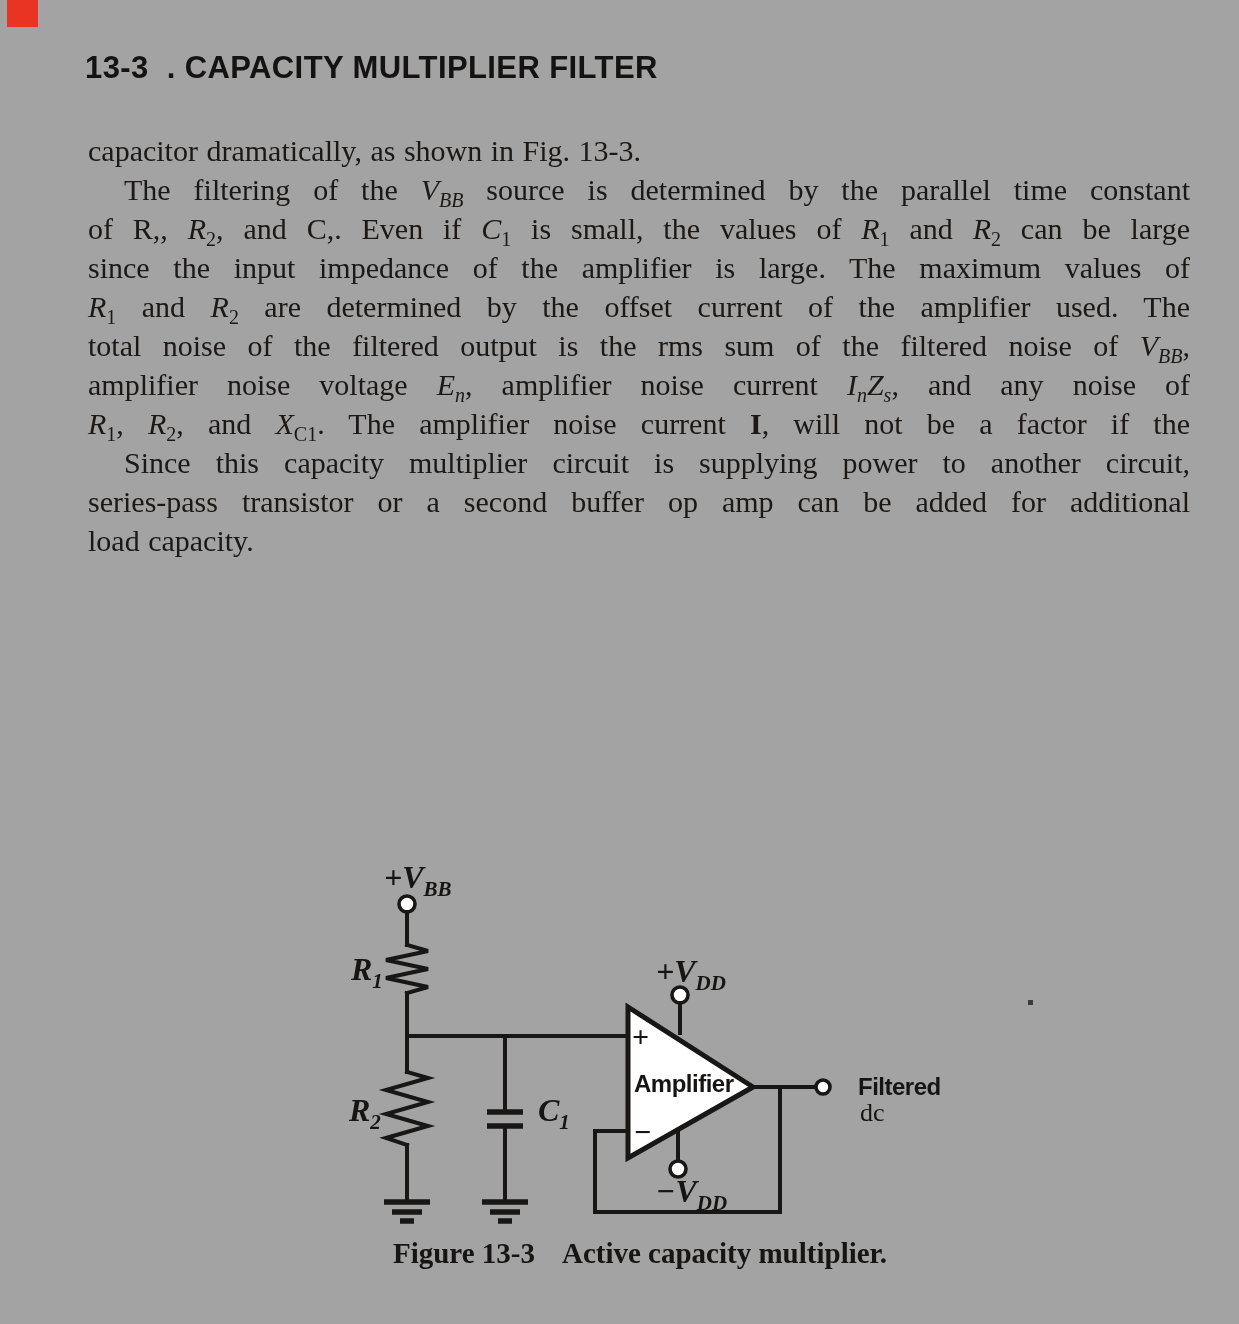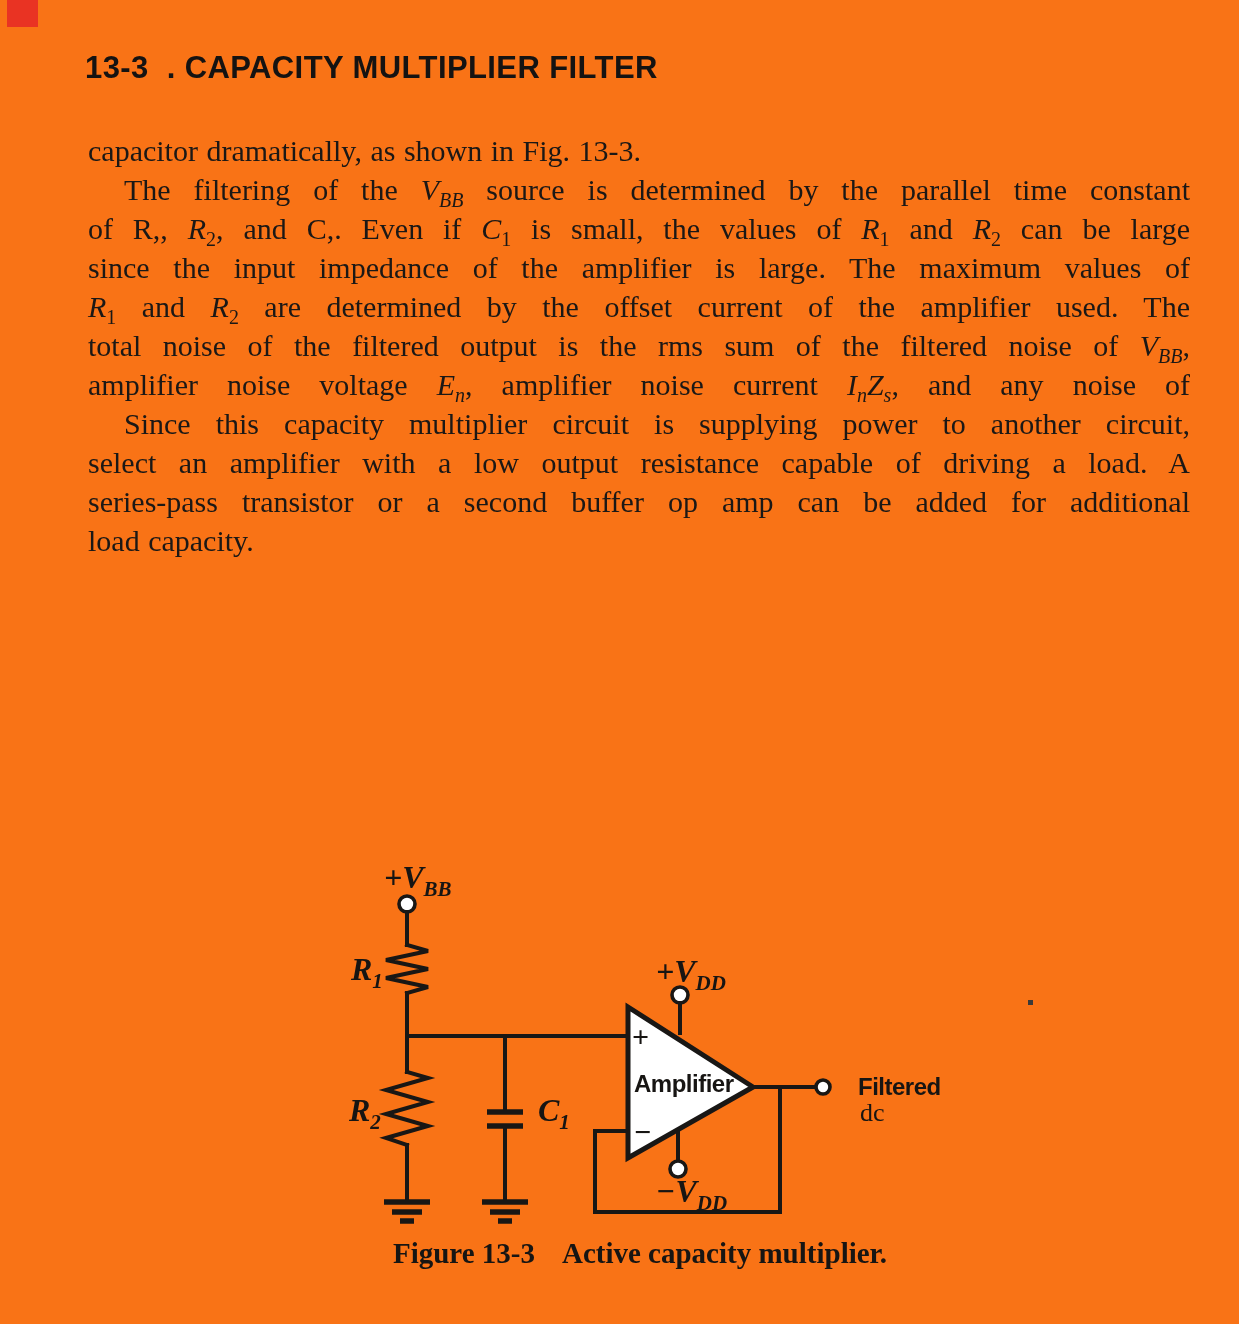--- a/index.html
+++ b/index.html
@@ -1,18 +1,18 @@
 <!DOCTYPE html>
 <html><head>
 <meta charset="utf-8">
 <style>
   html,body { margin:0; padding:0; background:#888; }
   .page {
     position:relative; width:1239px; height:1324px; margin:0 auto;
-    background:#f97316; color:#171513; overflow:hidden;
+    background:#a3a3a3; color:#171513; overflow:hidden;
     font-family:"Liberation Serif", serif;
   }
   .red-marker { position:absolute; left:7px; top:0; width:31px; height:27px; }
   .heading {
     position:absolute; left:85px; top:50px; margin:0;
     font-family:"Liberation Sans", sans-serif;
     font-size:31px; font-weight:bold; letter-spacing:0.4px; white-space:pre;
     color:#151312;
   }
   .textblock { position:absolute; left:88px; top:131px; width:1102px; }
@@ -52,22 +52,22 @@
   <h1 class="heading">13-3  . CAPACITY MULTIPLIER FILTER</h1>
 
   <div class="textblock">
     <div class="line end">capacitor dramatically, as shown in Fig. 13-3.</div>
     <div class="line indent">The filtering of the <i>V<sub>BB</sub></i> source is determined by the parallel time constant</div>
     <div class="line">of R,, <i>R</i><sub>2</sub>, and C,. Even if <i>C</i><sub>1</sub> is small, the values of <i>R</i><sub>1</sub> and <i>R</i><sub>2</sub> can be large</div>
     <div class="line">since the input impedance of the amplifier is large. The maximum values of</div>
     <div class="line"><i>R</i><sub>1</sub> and <i>R</i><sub>2</sub> are determined by the offset current of the amplifier used. The</div>
     <div class="line">total noise of the filtered output is the rms sum of the filtered noise of <i>V<sub>BB</sub></i>,</div>
     <div class="line">amplifier noise voltage <i>E<sub>n</sub></i>, amplifier noise current <i>I<sub>n</sub>Z<sub>s</sub></i>, and any noise of</div>
+    <div class="line"><i>R</i><sub>1</sub>, <i>R</i><sub>2</sub>, and <i>X</i><sub>C1</sub>. The amplifier noise current <b>I</b>, will not be a factor if the</div>
     <div class="line indent">Since this capacity multiplier circuit is supplying power to another circuit,</div>
-    <div class="line">select an amplifier with a low output resistance capable of driving a load. A</div>
     <div class="line">series-pass transistor or a second buffer op amp can be added for additional</div>
     <div class="line end">load capacity.</div>
   </div>
 
   <svg class="figure-svg" width="620" height="445" viewBox="330 840 620 445">
 
     <circle class="term" cx="407" cy="904" r="8"></circle>
     <line class="wire" x1="407" y1="912" x2="407" y2="945"></line>
     <polyline class="wire" points="407,945 428,951 386,960 428,969 386,978 428,987 407,993"></polyline>
     <line class="wire" x1="407" y1="993" x2="407" y2="1036"></line>

